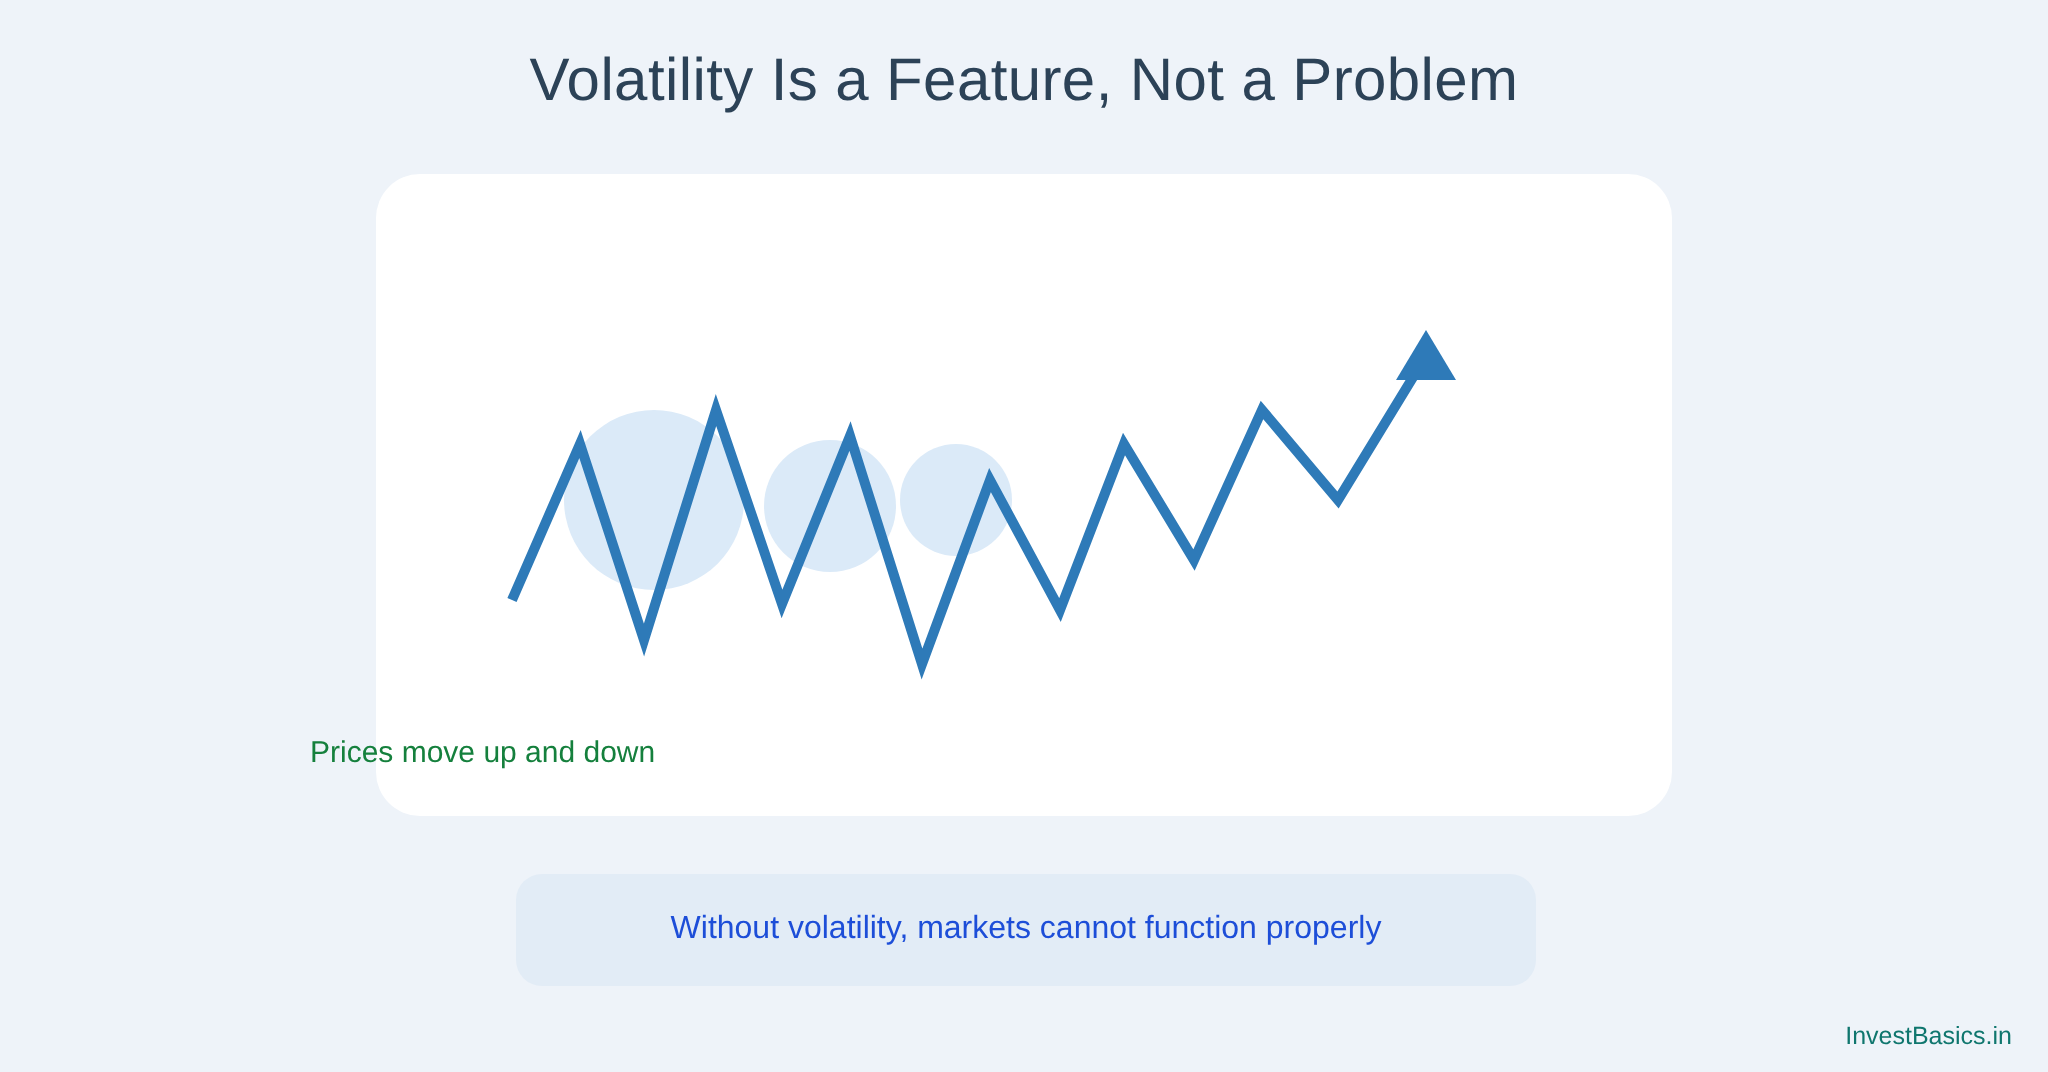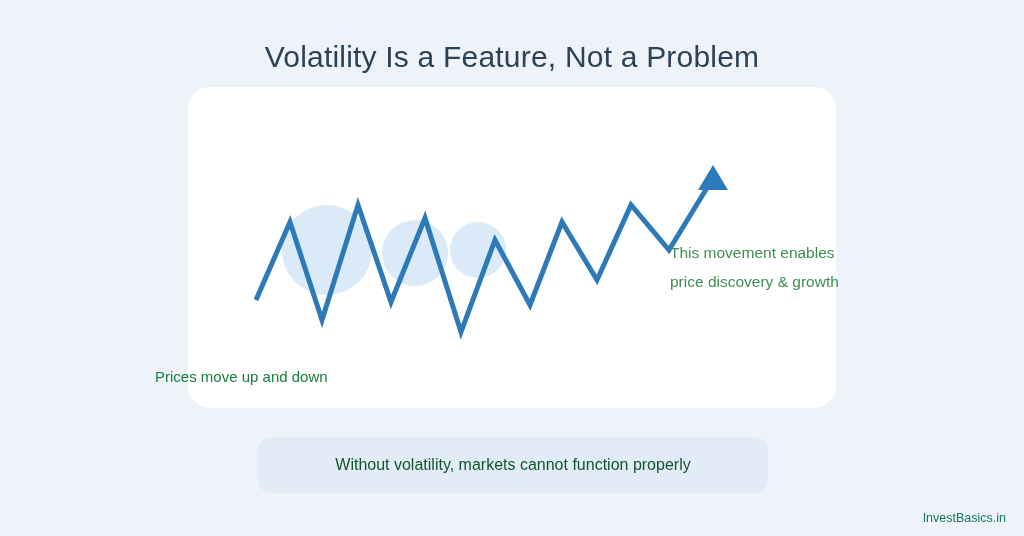--- a/index.html
+++ b/index.html
@@ -24,21 +24,20 @@
     position: absolute;
     left: 0;
     top: 22px;
     width: 1024px;
     text-align: center;
     font-size: 30px;
     font-weight: 400;
     color: #2c4257;
     letter-spacing: 0.2px;
     line-height: 38px;
-    margin-top: 16px;
   }
   
   .chart-card {
     position: absolute;
     left: 188px;
     top: 87px;
     width: 648px;
     height: 321px;
     background: #ffffff;
     border-radius: 22px;
@@ -84,21 +83,21 @@
     width: 510px;
     height: 56px;
     background: #e2ecf6;
     border-radius: 13px;
     display: flex;
     align-items: center;
     justify-content: center;
   }
   .footer-banner-text {
     font-size: 16px;
-    color: #14532d;
+    color: #1d4ed8;
     line-height: 22px;
     white-space: nowrap;
   }
   
   .watermark {
     position: absolute;
     right: 18px;
     bottom: 10px;
     font-size: 12.5px;
     color: #0f766e;
@@ -120,24 +119,20 @@
         <circle cx="327" cy="250" r="45" fill="#dbeaf8"></circle>
         <circle cx="415" cy="253" r="33" fill="#dbeaf8"></circle>
         <circle cx="478" cy="250" r="28" fill="#dbeaf8"></circle>
       </g>
     <polyline points="256,300 290,222 322,320 358,205 391,302 425,218 461,332 495,240 530,305 562,222 597,280 631,205 669,250 713,178" fill="none" stroke="#2e7ab8" stroke-width="5" stroke-linejoin="miter" stroke-linecap="butt"></polyline>
     <polygon points="713,165 698,190 728,190" fill="#2e7ab8"></polygon>
   </svg>
 
   <div class="caption-left">Prices move up and down</div>
 
-  <div class="annotation-green">
-    <span class="ann-line l1">This movement enables</span>
-    <span class="ann-line l2">price discovery &amp; growth</span>
-  </div>
 
   <div class="footer-banner">
     <span class="footer-banner-text">Without volatility, markets cannot function properly</span>
   </div>
 
   <div class="watermark">InvestBasics.in</div>
 
 </div>
 
 </body></html>

